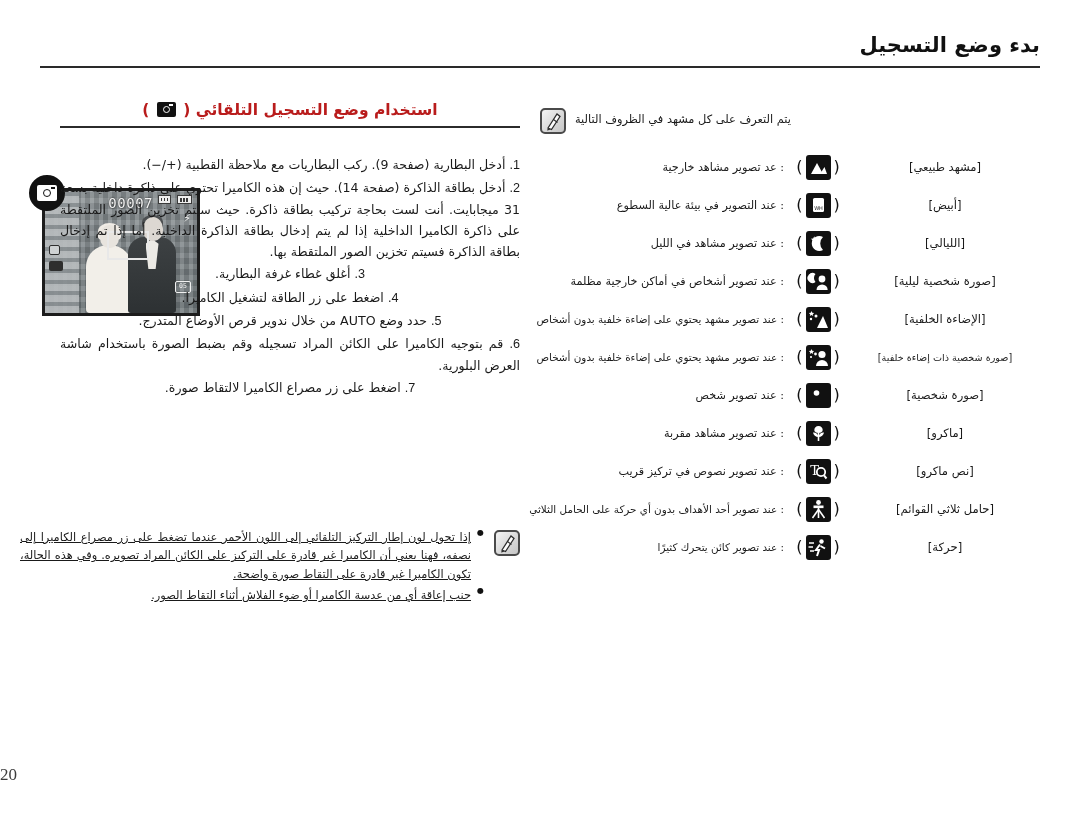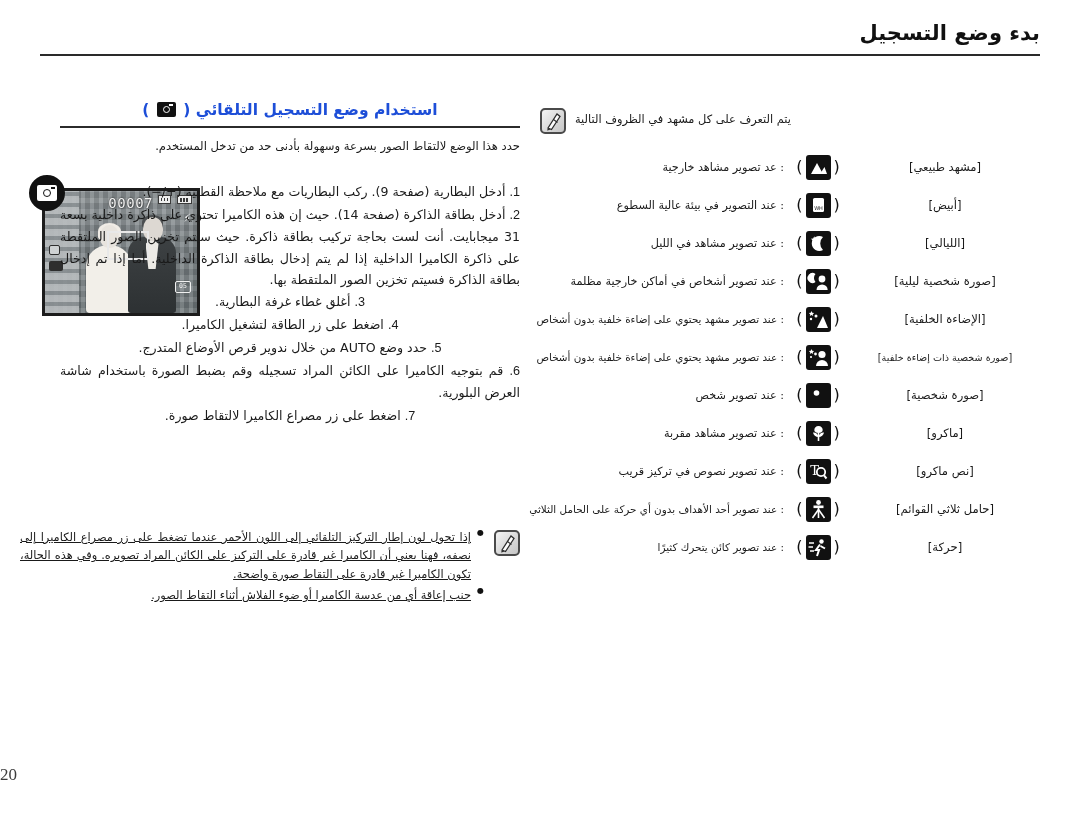--- a/index.html
+++ b/index.html
@@ -13,21 +13,21 @@
     height: 815px;
     position: relative;
     font-family: "DejaVu Sans", "Liberation Sans", sans-serif;
     color: #1a1a1a;
     overflow: hidden;
   }
 
   
   #page-header {
     position: absolute;
-    top: 22px;
+    top: 34px;
     right: 40px;
     left: 40px;
     height: 48px;
   }
   #page-header .hdr-title {
     position: absolute;
     right: 0;
     top: 0;
     font-size: 21px;
     font-weight: bold;
@@ -57,21 +57,21 @@
     position: relative;
     padding-bottom: 6px;
     margin-bottom: 2px;
   }
   .sub-head {
     font-size: 15.5px;
     font-weight: bold;
     letter-spacing: .6px;
     text-align: center;
     line-height: 1.4;
-    color: #1d4ed8;
+    color: #b91c1c;
     white-space: nowrap;
   }
   .sub-head-rule {
     position: absolute;
     left: 0;
     right: 0;
     bottom: 0;
     height: 1.6px;
     background: #2b2b2b;
   }
@@ -493,21 +493,20 @@
     <div class="inner"></div>
   </div>
 </div>
 
 <div id="left-col">
   <div class="sub-head-wrap">
     <div class="sub-head"><span>استخدام وضع التسجيل التلقائي ( </span><span class="inline-mode-icon"></span><span> )</span></div>
     <div class="sub-head-rule"></div>
   </div>
 
-  <p class="lead-para">حدد هذا الوضع لالتقاط الصور بسرعة وسهولة بأدنى حد من تدخل المستخدم.</p>
 
   <ol class="steps">
     <li><span class="num">1.</span>
       <span>أدخل البطارية (صفحة 9). ركب البطاريات مع ملاحظة القطبية (+/−).</span></li>
     <li><span class="num">2.</span>
       <span>أدخل بطاقة الذاكرة (صفحة 14). حيث إن هذه الكاميرا تحتوي على ذاكرة داخلية بسعة 31 ميجابايت. أنت لست بحاجة تركيب بطاقة ذاكرة. حيث سيتم تخزين الصور الملتقطة على ذاكرة الكاميرا الداخلية إذا لم يتم إدخال بطاقة الذاكرة الداخلية. أما إذا تم إدخال بطاقة الذاكرة فسيتم تخزين الصور الملتقطة بها.</span></li>
     <li class="center-last"><span class="num">3.</span>
       <span>أغلق غطاء غرفة البطارية.</span></li>
     <li class="center-last"><span class="num">4.</span>
       <span>اضغط على زر الطاقة لتشغيل الكاميرا.</span></li>

